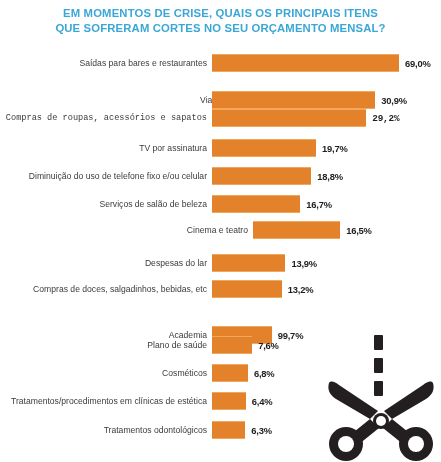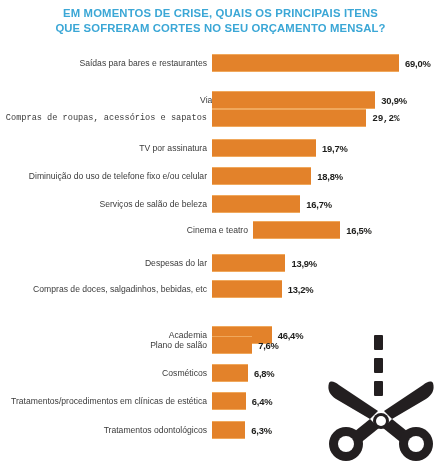--- a/index.html
+++ b/index.html
@@ -176,24 +176,24 @@
         <div class="bar-track" style="width: 69.7288px;">
           <div class="bar" style="width: 100%; background: rgb(227, 130, 42);"></div>
         </div>
         <div class="value-label" style="left: 287.729px;">13,2%</div>
       </div>
       <div class="row" style="top: 255.8px; margin-top: 18px;">
         <div class="cat-label">Academia</div>
         <div class="bar-track" style="width: 59.6921px;">
           <div class="bar" style="width: 100%; background: rgb(227, 130, 42);"></div>
         </div>
-        <div class="value-label" style="left: 277.692px;">46,4%</div>
+        <div class="value-label" style="left: 277.692px;">99,7%</div>
       </div>
       <div class="row" style="top: 284px;">
-        <div class="cat-label">Plano de salão</div>
+        <div class="cat-label">Plano de saúde</div>
         <div class="bar-track" style="width: 40.1469px;">
           <div class="bar" style="width: 100%; background: rgb(227, 130, 42);"></div>
         </div>
         <div class="value-label" style="left: 258.147px;">7,6%</div>
       </div>
       <div class="row" style="top: 312.2px;">
         <div class="cat-label">Cosméticos</div>
         <div class="bar-track" style="width: 35.9209px;">
           <div class="bar" style="width: 100%; background: rgb(227, 130, 42);"></div>
         </div>

